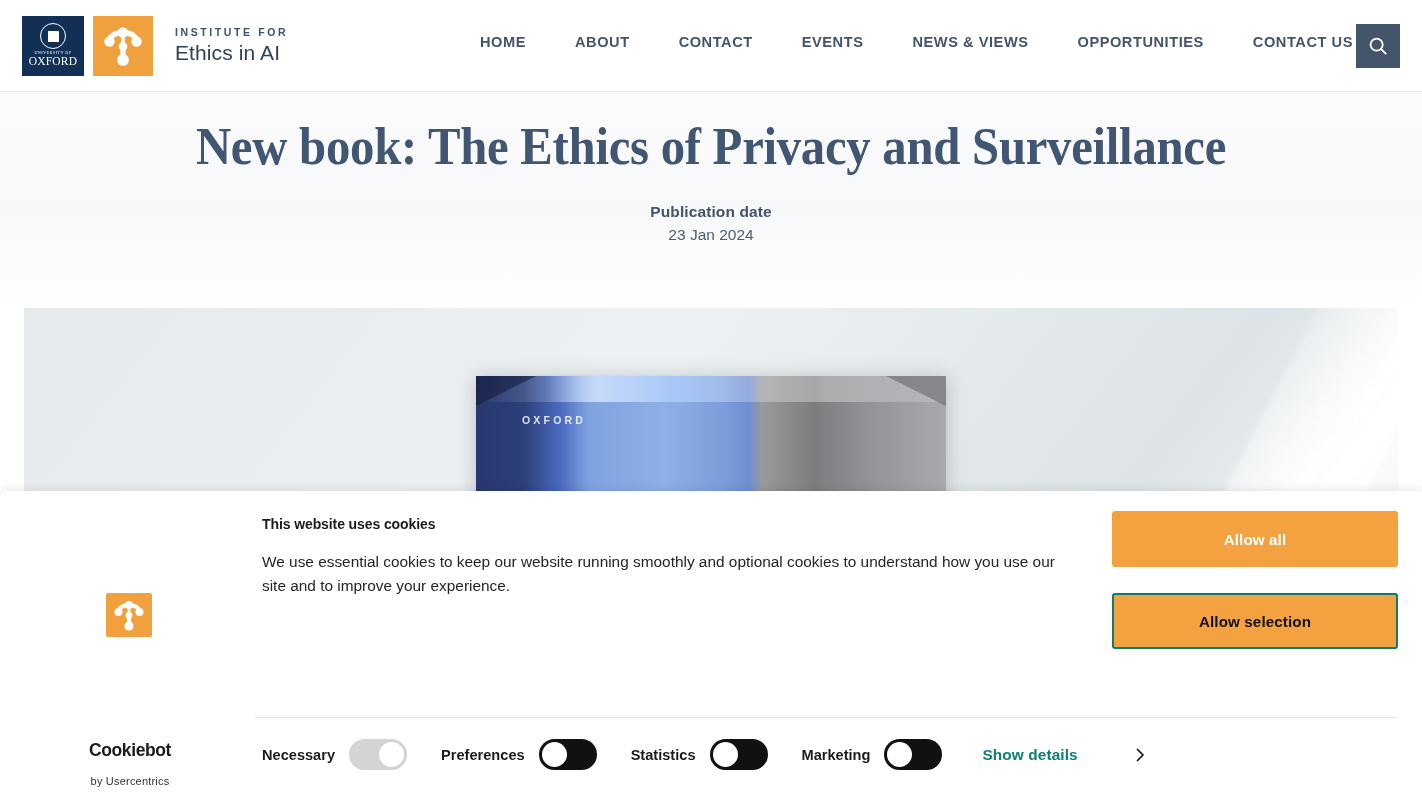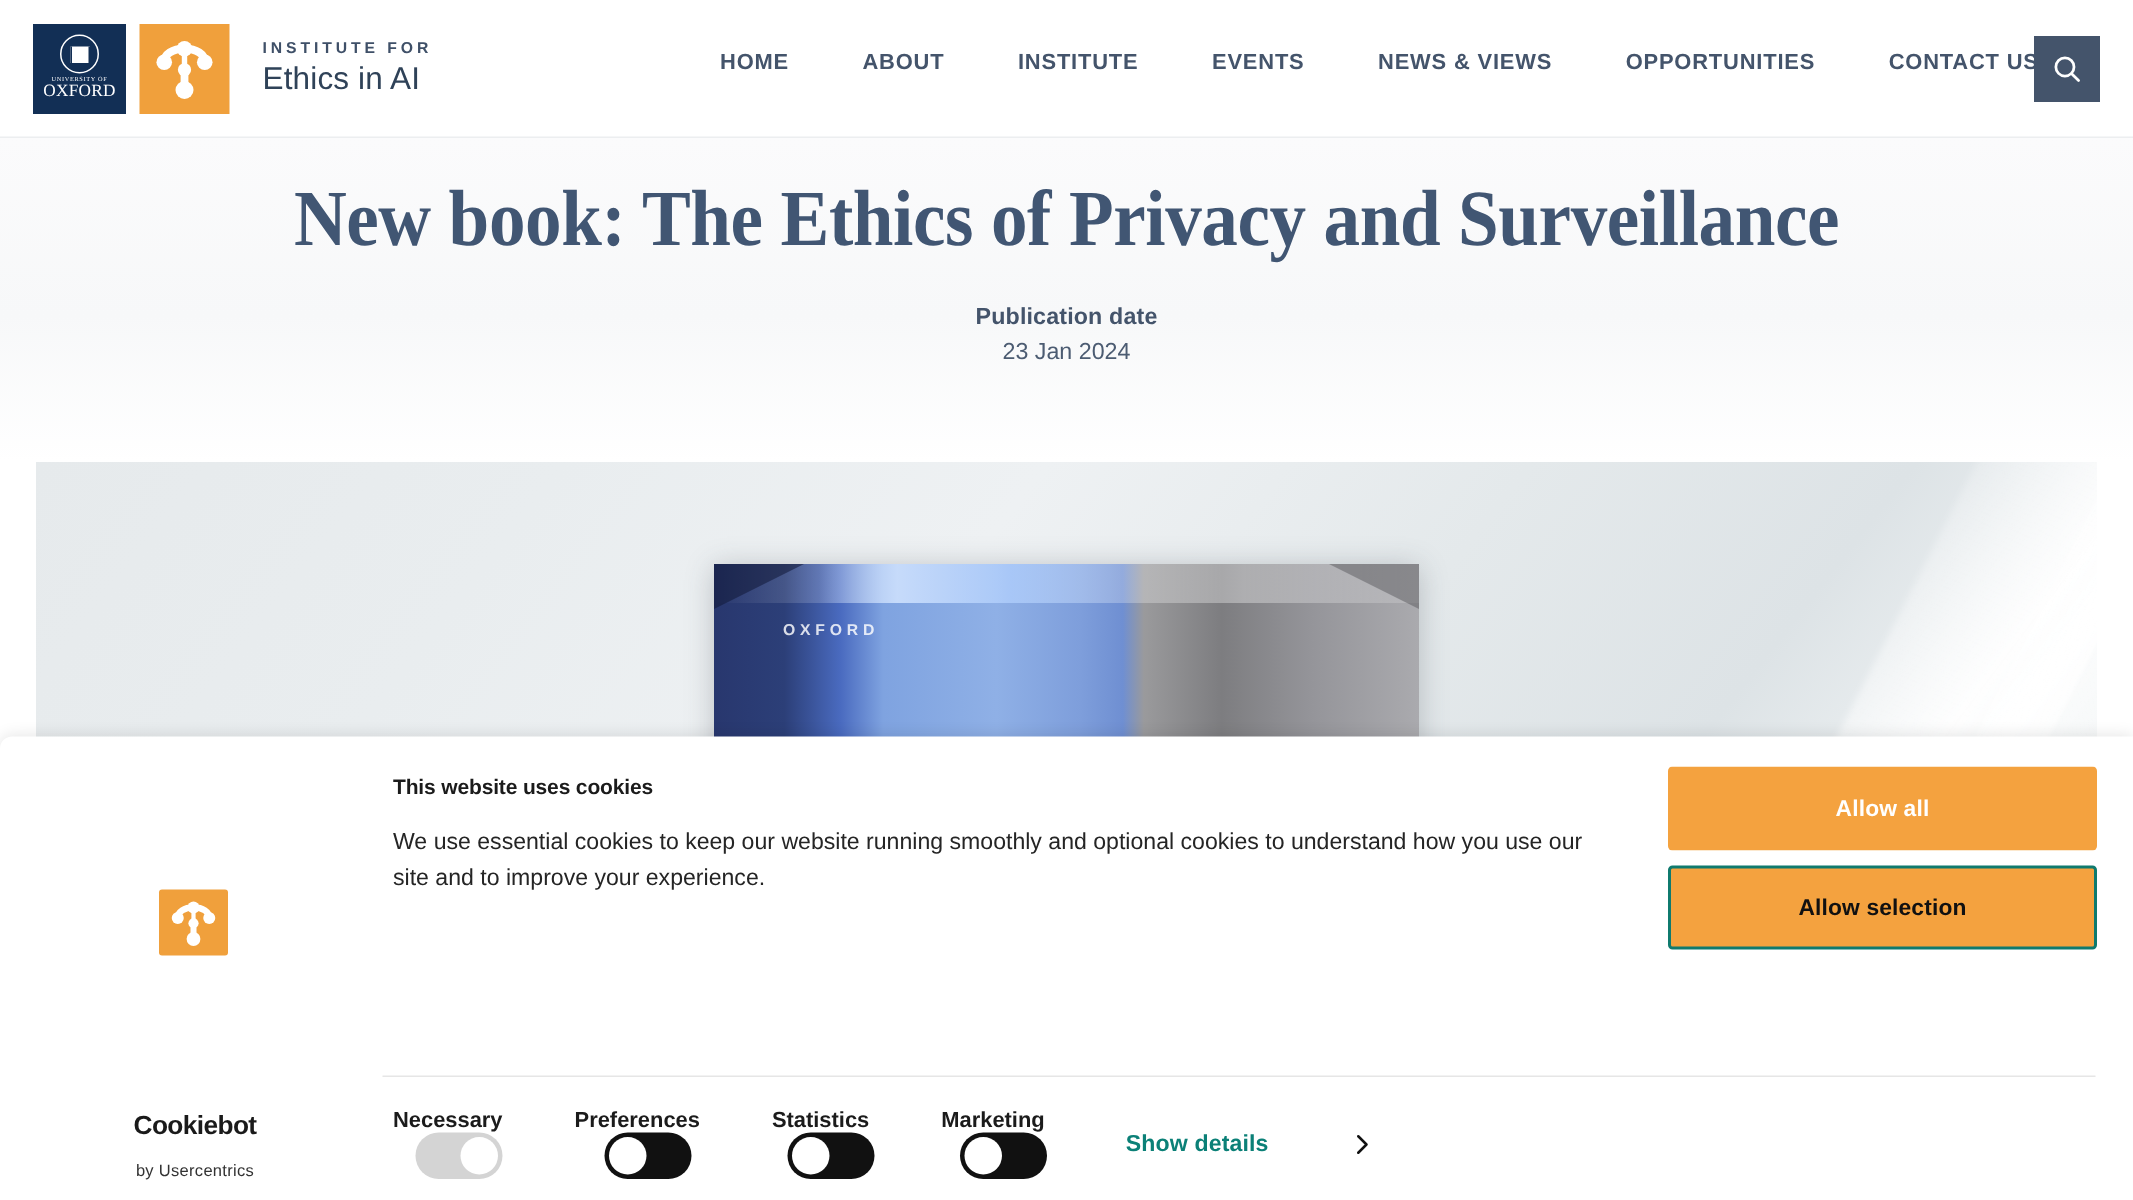--- a/index.html
+++ b/index.html
@@ -233,21 +233,21 @@
     margin-top: 18px;
     font-size: 15.4px; color: #252525;
     line-height: 1.58;
     max-width: 805px;
   }
 
   .cb-buttons {
     position: absolute;
     right: 24px; top: 20px;
     width: 286px;
-    display: flex; flex-direction: column; gap: 10px;
+    display: flex; flex-direction: column; gap: 26px;
   }
   .cb-btn {
     height: 56px;
     background: #f4a23f;
     border: 2px solid transparent;
     border-radius: 3px;
     font-size: 15.2px;
     font-weight: 700;
     font-family: "Liberation Sans", sans-serif;
     cursor: pointer;
@@ -280,21 +280,21 @@
   }
   .cb-brand .cb-brand-sub {
     font-size: 11px; color: #333333; letter-spacing: .2px; margin-top: 16px;
   }
 
   .cb-toggles {
     position: absolute;
     left: 262px; top: 5px;
     display: flex; align-items: center;
   }
-  .tg-group { display: flex; align-items: center; margin-right: 34px; flex-direction: column; }
+  .tg-group { display: flex; align-items: center; margin-right: 34px; }
   .tg-label {
     font-size: 14.6px; font-weight: 700; color: #1b1b1b;
     margin-right: 14px; white-space: nowrap;
   }
   .switch {
     width: 58px; height: 31px;
     border-radius: 16px;
     position: relative;
     cursor: pointer;
     flex: none;
@@ -350,21 +350,21 @@
 
     <div class="brand-text">
       <div class="brand-kicker">INSTITUTE FOR</div>
       <div class="brand-name">Ethics in AI</div>
     </div>
   </div>
 
   <nav class="nav">
     <a href="#">HOME</a>
     <a href="#">ABOUT</a>
-    <a href="#">INSTITUTE</a>
+    <a href="#">CONTACT</a>
     <a href="#">EVENTS</a>
     <a href="#">NEWS &amp; VIEWS</a>
     <a href="#">OPPORTUNITIES</a>
     <a href="#">CONTACT US</a>
   </nav>
 
   <button class="search-btn">
     <svg width="22" height="22" viewBox="0 0 24 24" fill="none">
       <circle cx="10.5" cy="10.5" r="6.6" stroke="#ffffff" stroke-width="2"></circle>
       <line x1="15.4" y1="15.4" x2="20.4" y2="20.4" stroke="#ffffff" stroke-width="2" stroke-linecap="round"></line>

